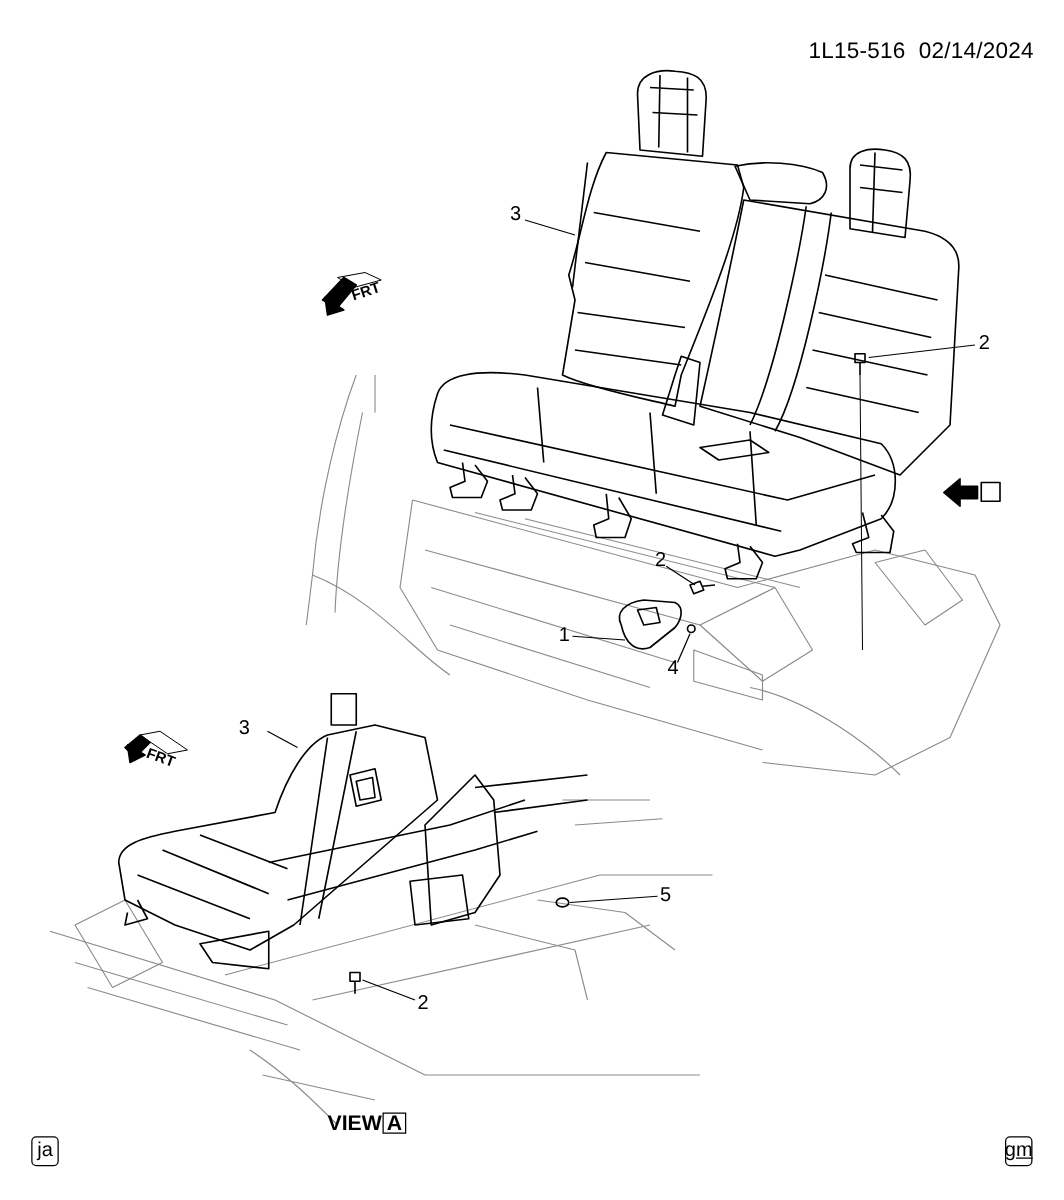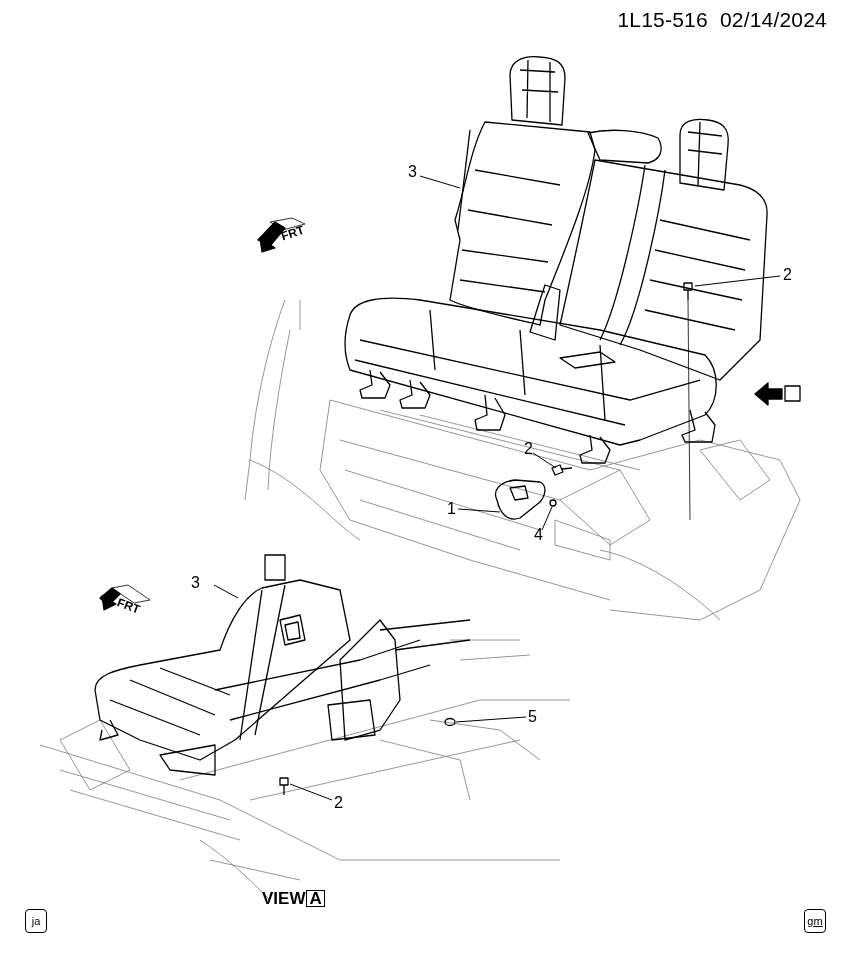--- a/index.html
+++ b/index.html
@@ -1,22 +1,22 @@
 <!DOCTYPE html>
 <html><head>
 <meta charset="utf-8">
 <style>
   html,body{margin:0;padding:0;background:#fff;}
   body{width:851px;height:960px;position:relative;overflow:hidden;font-family:"Liberation Sans",sans-serif;color:#000;}
   .abs{position:absolute;}
-  .hdr{top:8px;right:24px;font-size:21px;letter-spacing:0.2px;}
+  .hdr{top:30px;right:24px;font-size:18px;letter-spacing:0.2px;}
   .callout{font-size:16px;line-height:16px;}
   .viewA{left:262px;top:889px;font-size:17px;font-weight:bold;}
   .boxA{display:inline-block;border:1.4px solid #000;padding:0 2px;line-height:15px;margin-left:1px;}
-  .badge{width:20px;height:22px;border:1.6px solid #000;border-radius:4px;font-size:11px;display:flex;align-items:center;justify-content:center;}
+  .badge{width:20px;height:22px;border:1.6px solid #000;border-radius:4px;font-size:16px;display:flex;align-items:center;justify-content:center;}
   svg.art{position:absolute;left:0;top:0;}
   .frt{font-size:12px;font-weight:bold;}
 </style>
 </head>
 <body>
 
 <div class="abs hdr">
   <span>1L15-516</span>&nbsp;
   <span>02/14/2024</span>
 </div>

